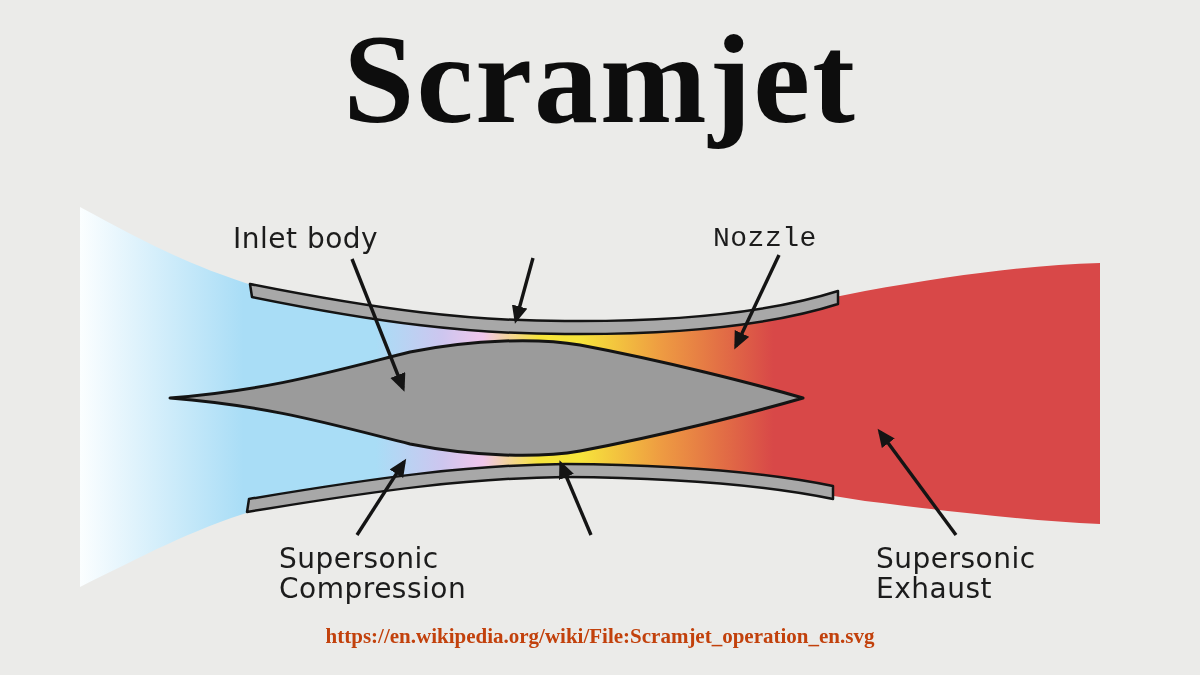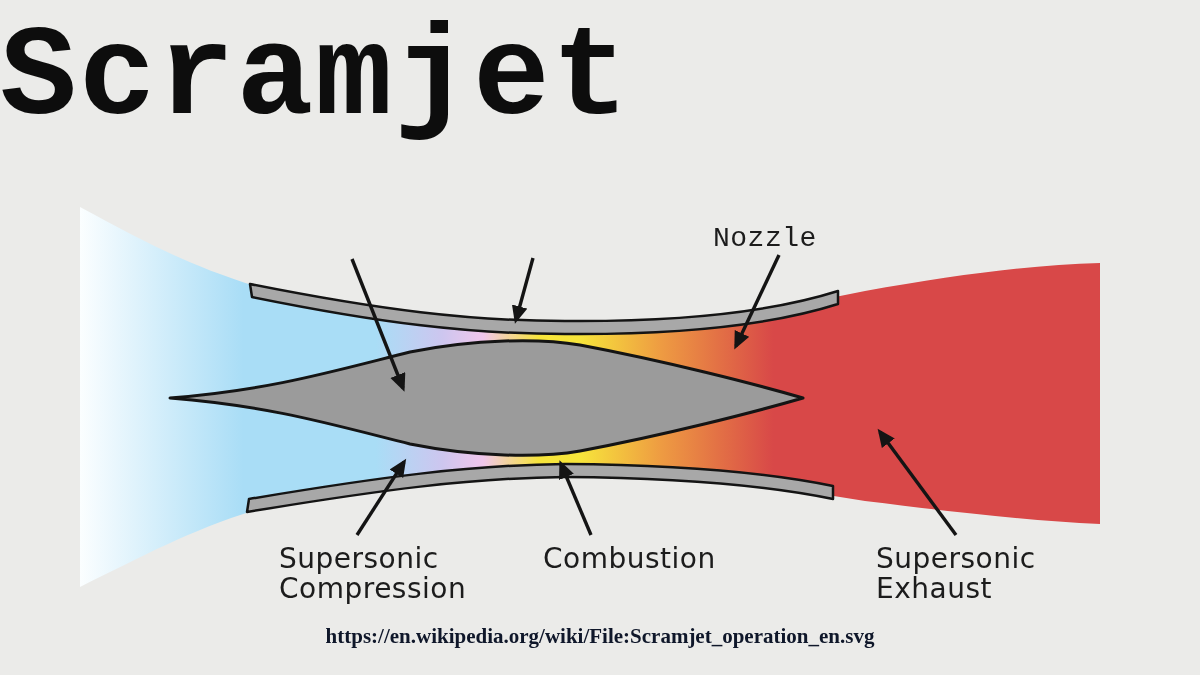--- a/index.html
+++ b/index.html
@@ -1,33 +1,33 @@
 <!DOCTYPE html>
 <html><head>
 <meta charset="utf-8">
 <style>
   html,body{margin:0;padding:0;}
   body{width:1200px;height:675px;overflow:hidden;background:#ebebe9;}
   .stage{position:absolute;left:0;top:0;width:1200px;height:675px;
          background:#ebebe9;font-family:"DejaVu Sans",sans-serif;}
   .title{position:absolute;left:0;right:0;top:4px;height:150px;line-height:150px;
-         text-align:left;font-family:Liberation Mono, monospace;font-weight:bold;
+         text-align:center;font-family:Liberation Serif, serif;font-weight:bold;
          font-size:128px;letter-spacing:2px;color:#0d0d0d;}
   .diagram{position:absolute;left:0;top:0;width:1200px;height:675px;}
   .lbl{position:absolute;font-size:28px;line-height:30px;color:#1c1c1c;
        white-space:pre-line;letter-spacing:0.5px;}
   .lbl-inlet-body{left:233px;top:224px;}
   .lbl-fuel-injection{left:455px;top:224px;}
   .lbl-nozzle{left:713px;top:224px;font-family:Liberation Mono, monospace;}
   .lbl-supersonic-compression{left:279px;top:544px;}
   .lbl-combustion{left:543px;top:544px;}
   .lbl-supersonic-exhaust{left:876px;top:544px;}
   .source{position:absolute;left:0;right:0;top:624px;text-align:center;
           font-family:"Liberation Serif",serif;font-weight:bold;
-          font-size:21px;color:#0f172a;}
+          font-size:21px;color:#c2410c;}
 </style>
 </head>
 <body>
 
 <div class="stage">
 
   <div class="title">Scramjet</div>
 
   <svg class="diagram" viewBox="0 0 1200 675" xmlns="http://www.w3.org/2000/svg">
     <defs>
@@ -88,22 +88,22 @@
     <g stroke="#141414" stroke-width="3.4" fill="none">
       <line x1="352" y1="259" x2="403" y2="388" marker-end="url(#ah)"></line>
       <line x1="533" y1="258" x2="516" y2="320" marker-end="url(#ah)"></line>
       <line x1="779" y1="255" x2="736" y2="346" marker-end="url(#ah)"></line>
       <line x1="357" y1="535" x2="404" y2="462" marker-end="url(#ah)"></line>
       <line x1="591" y1="535" x2="561" y2="464" marker-end="url(#ah)"></line>
       <line x1="956" y1="535" x2="880" y2="432" marker-end="url(#ah)"></line>
     </g>
   </svg>
 
+  <div class="lbl lbl-inlet-body">Inlet body</div>
   <div class="lbl lbl-nozzle">Nozzle</div>
   <div class="lbl lbl-supersonic-compression">Supersonic
 Compression</div>
-  <div class="lbl lbl-combustion">Combustion</div>
   <div class="lbl lbl-supersonic-exhaust">Supersonic
 Exhaust</div>
 
   <div class="source">https://en.wikipedia.org/wiki/File:Scramjet_operation_en.svg</div>
 
 </div>
 
 </body></html>

